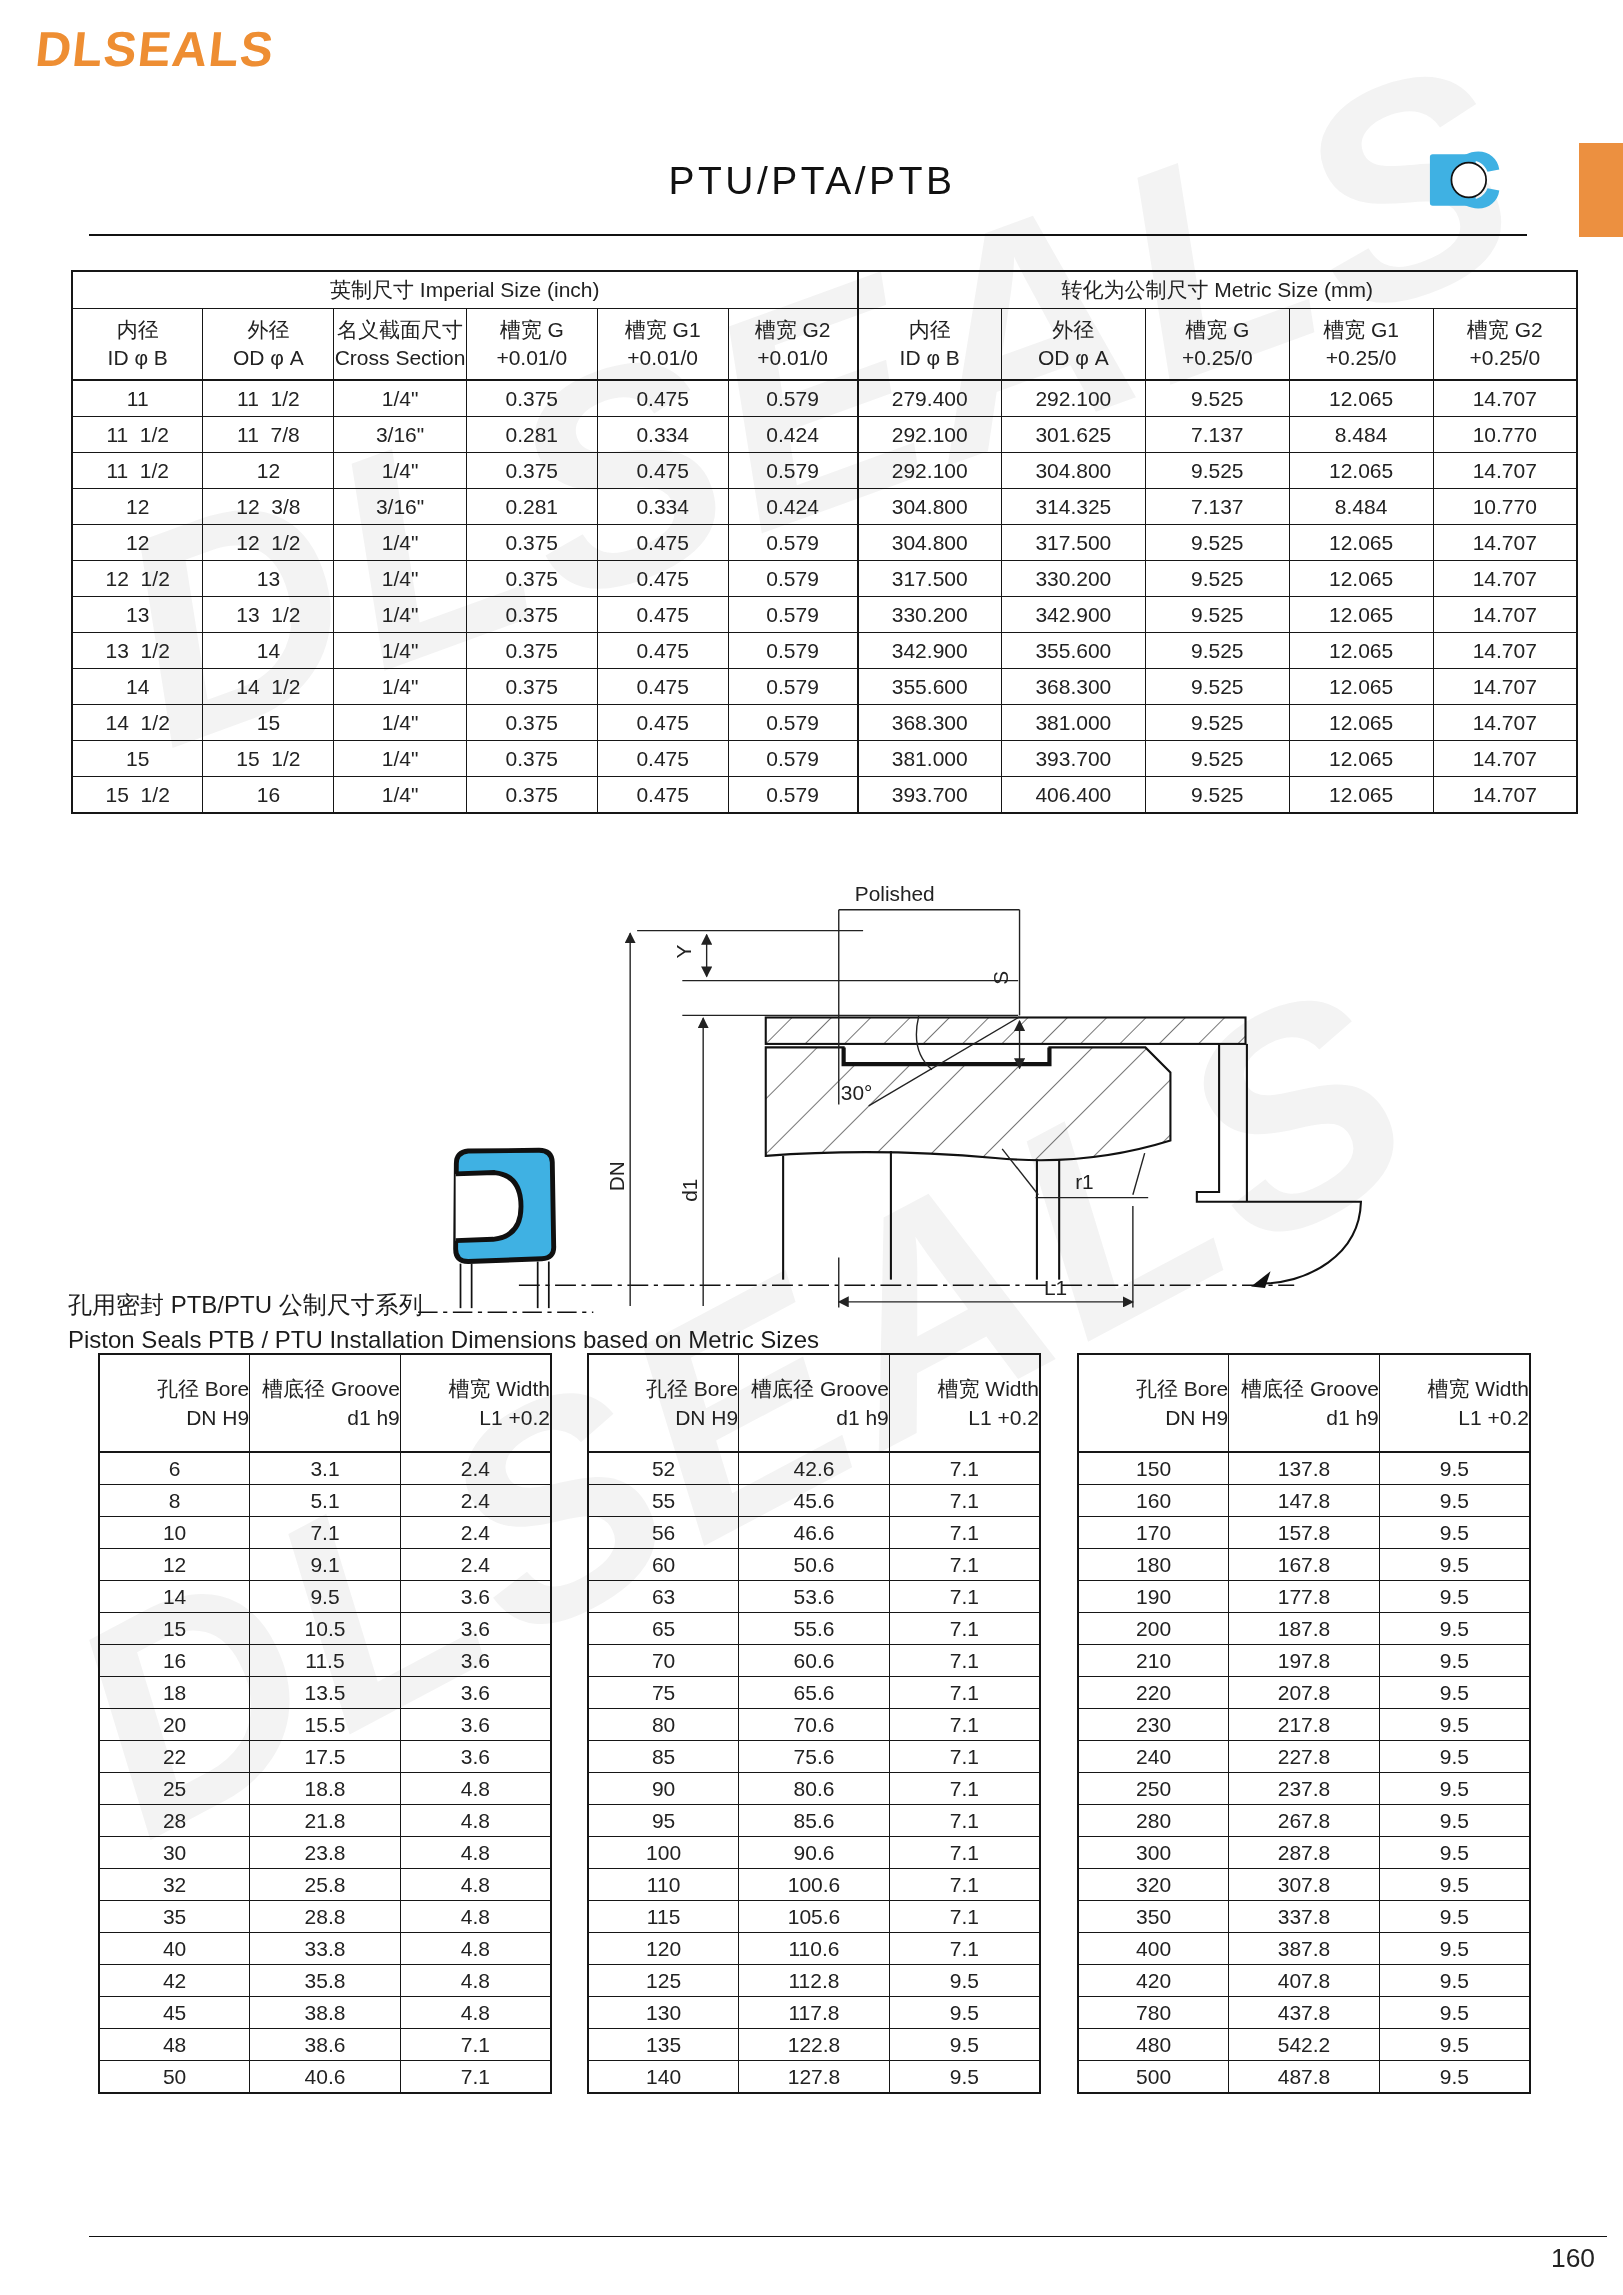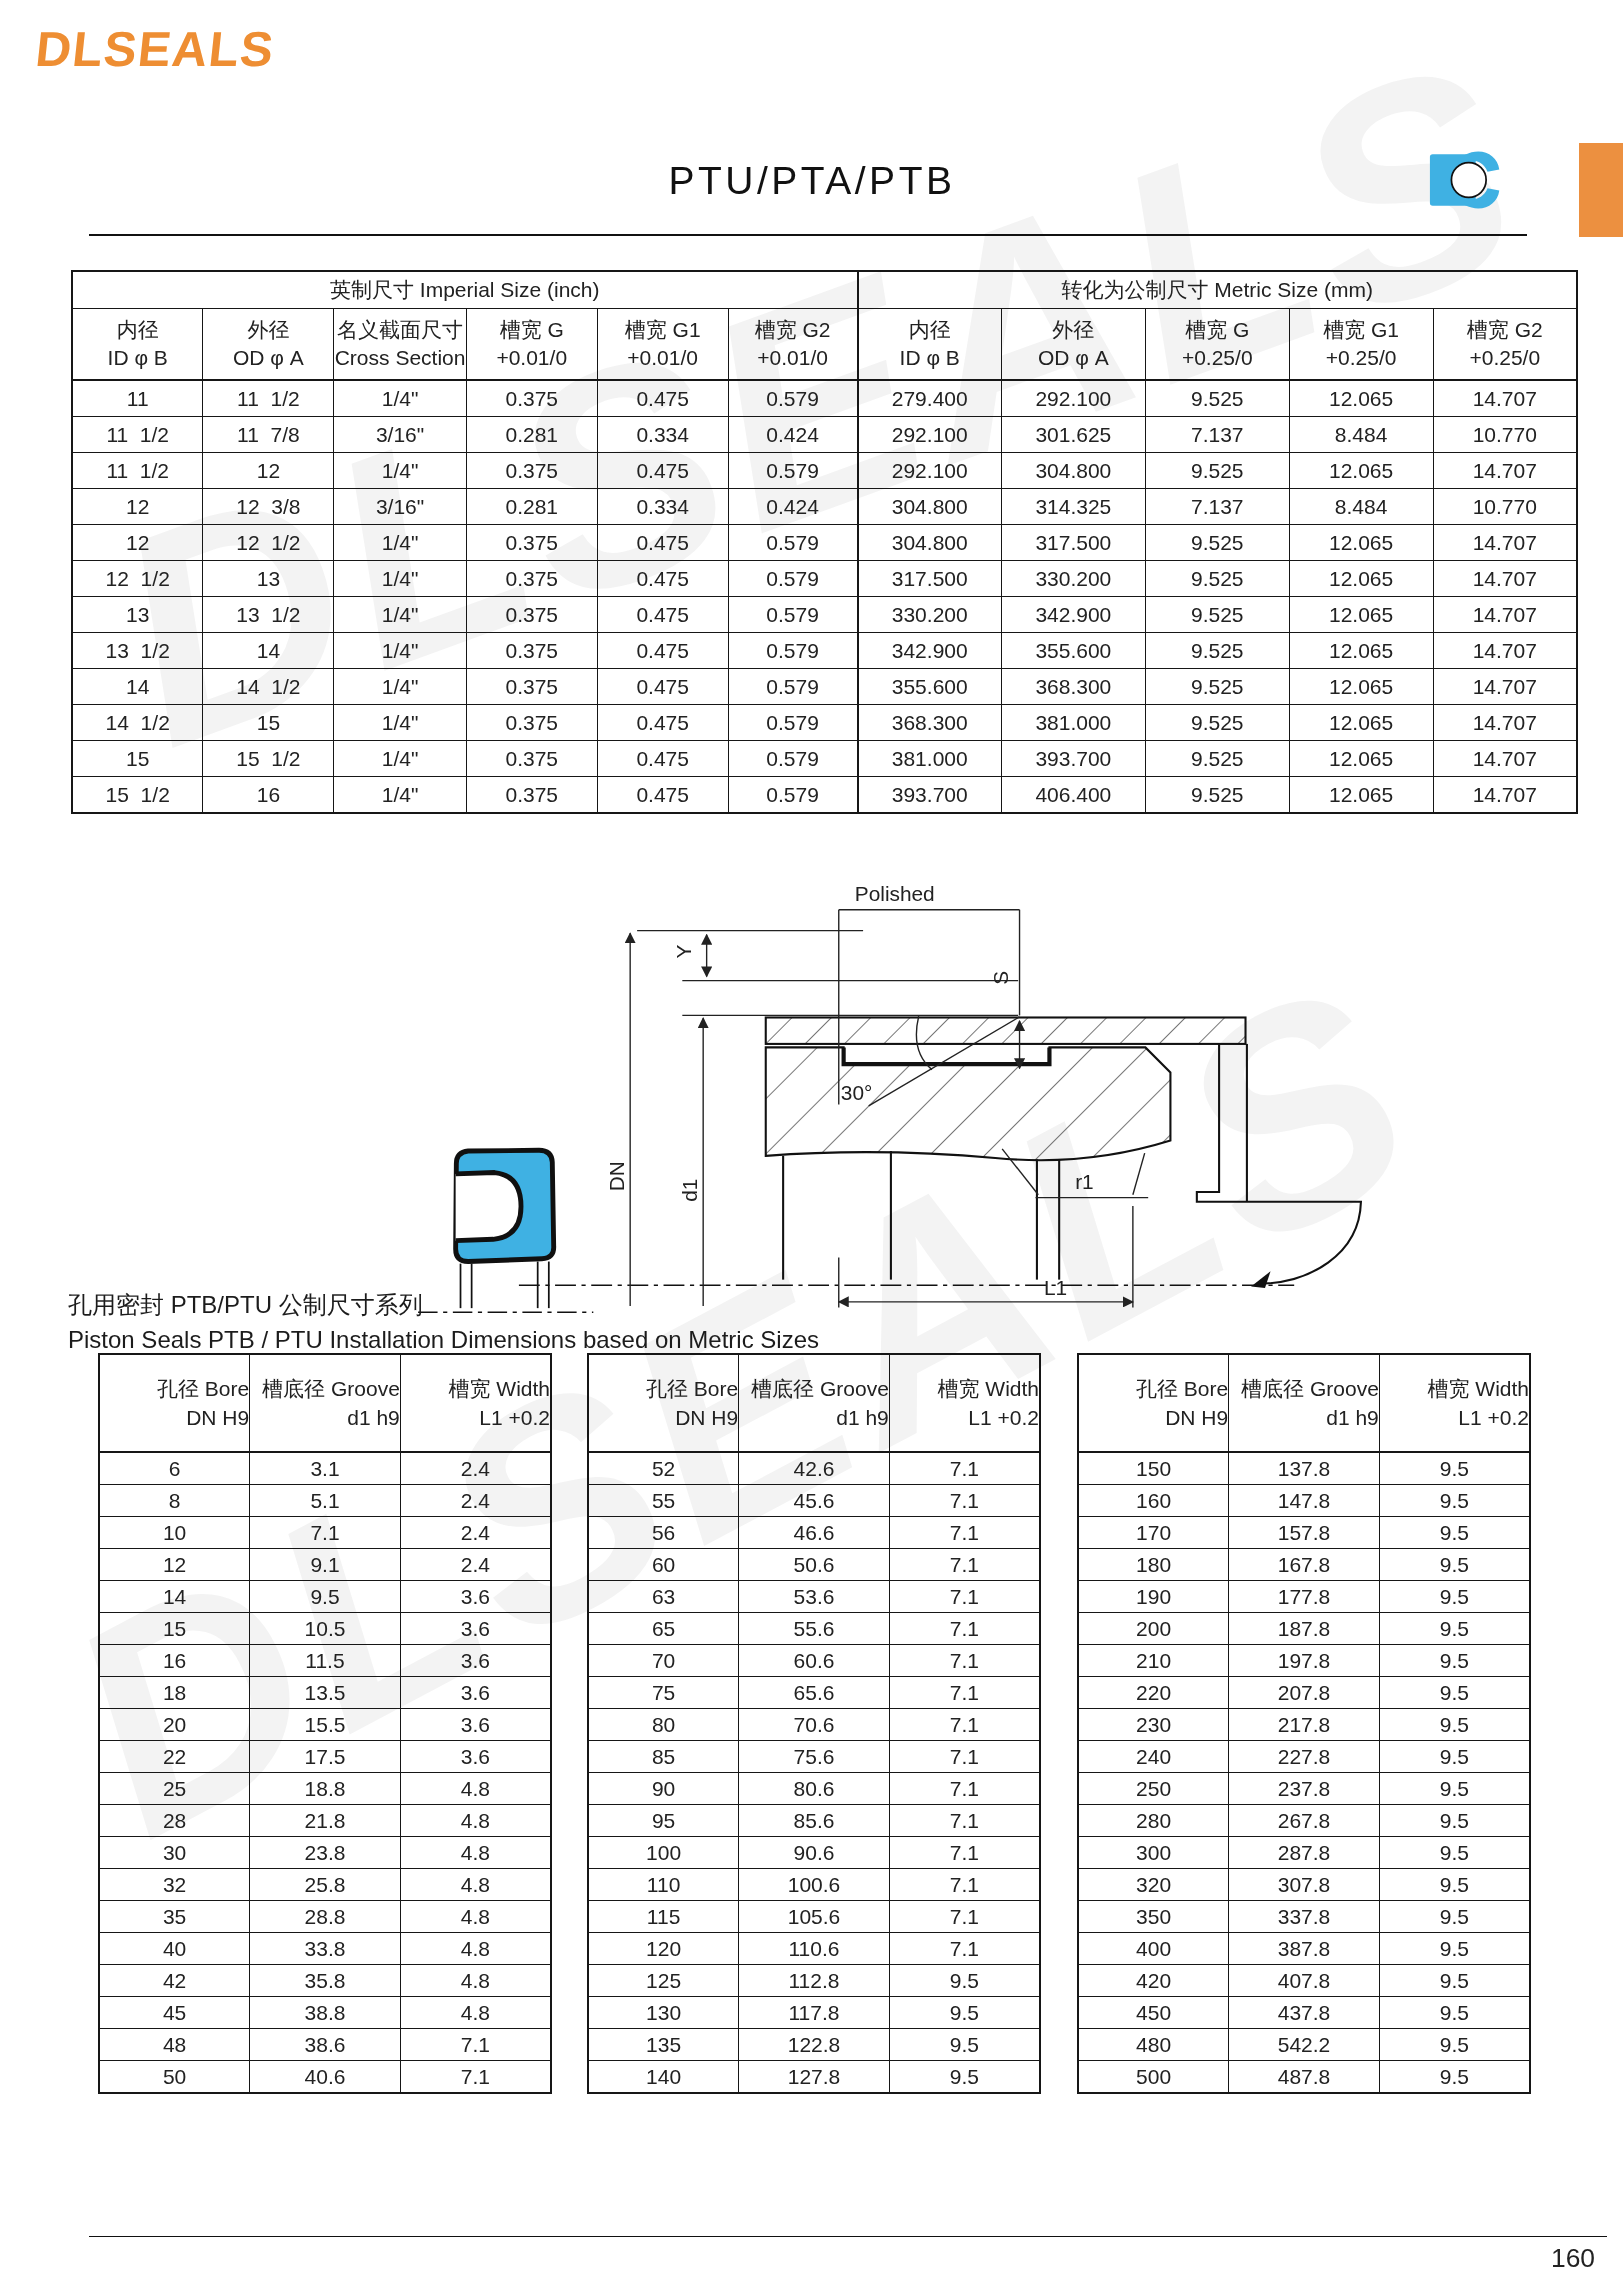--- a/index.html
+++ b/index.html
@@ -650,21 +650,21 @@
           <td>400</td>
           <td>387.8</td>
           <td>9.5</td>
         </tr>
         <tr>
           <td>420</td>
           <td>407.8</td>
           <td>9.5</td>
         </tr>
         <tr>
-          <td>450</td>
+          <td>780</td>
           <td>437.8</td>
           <td>9.5</td>
         </tr>
         <tr>
           <td>480</td>
           <td>542.2</td>
           <td>9.5</td>
         </tr>
         <tr>
           <td>500</td>

